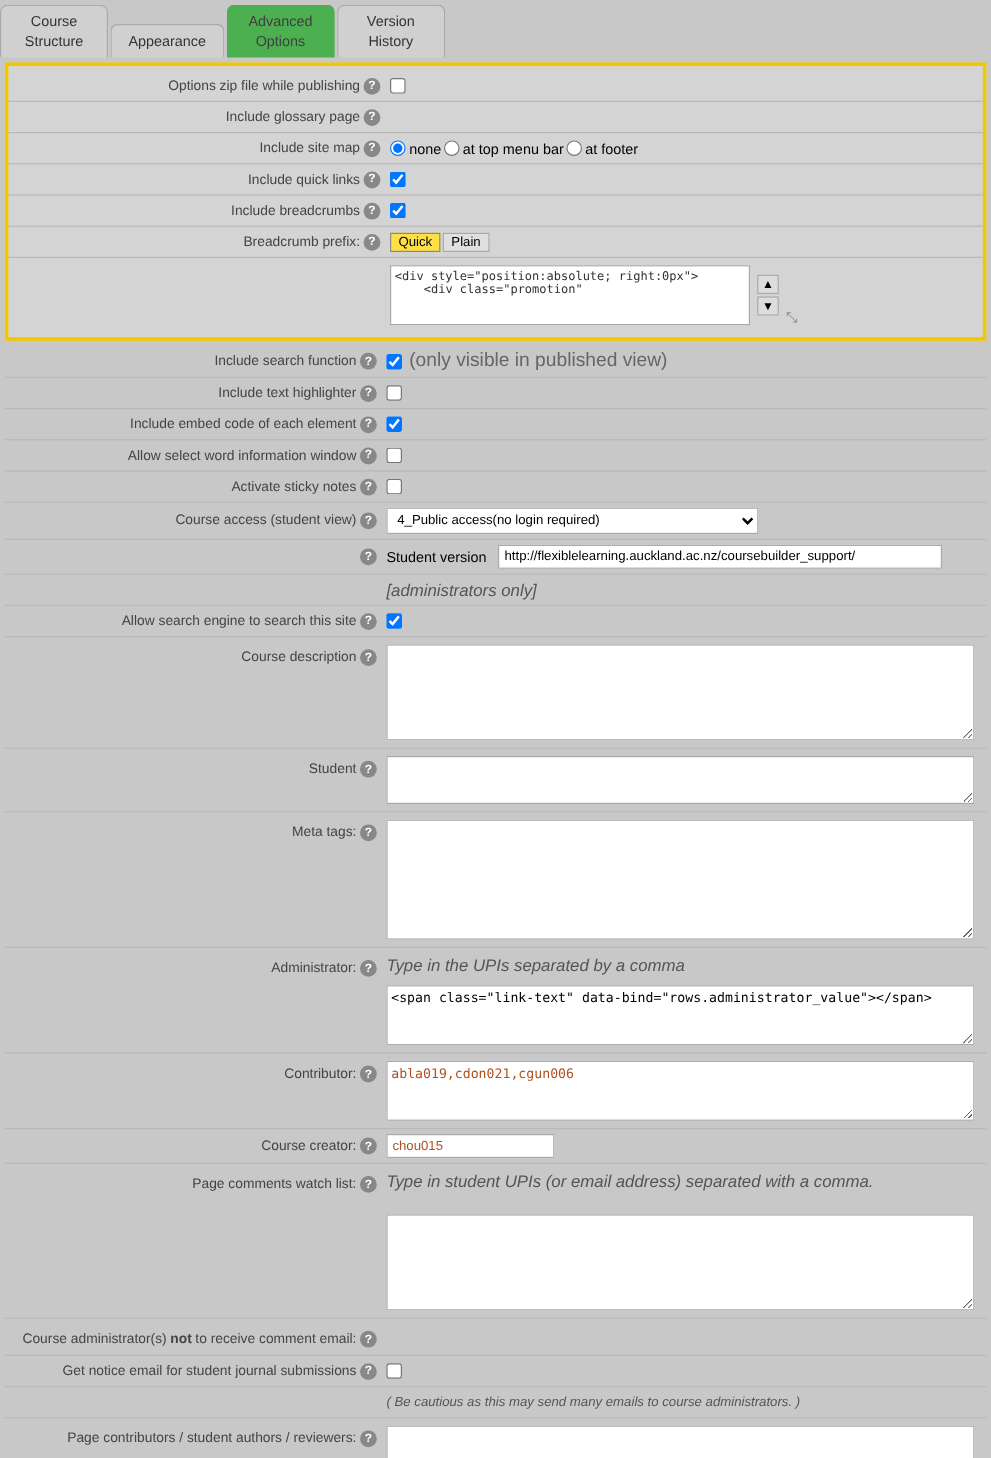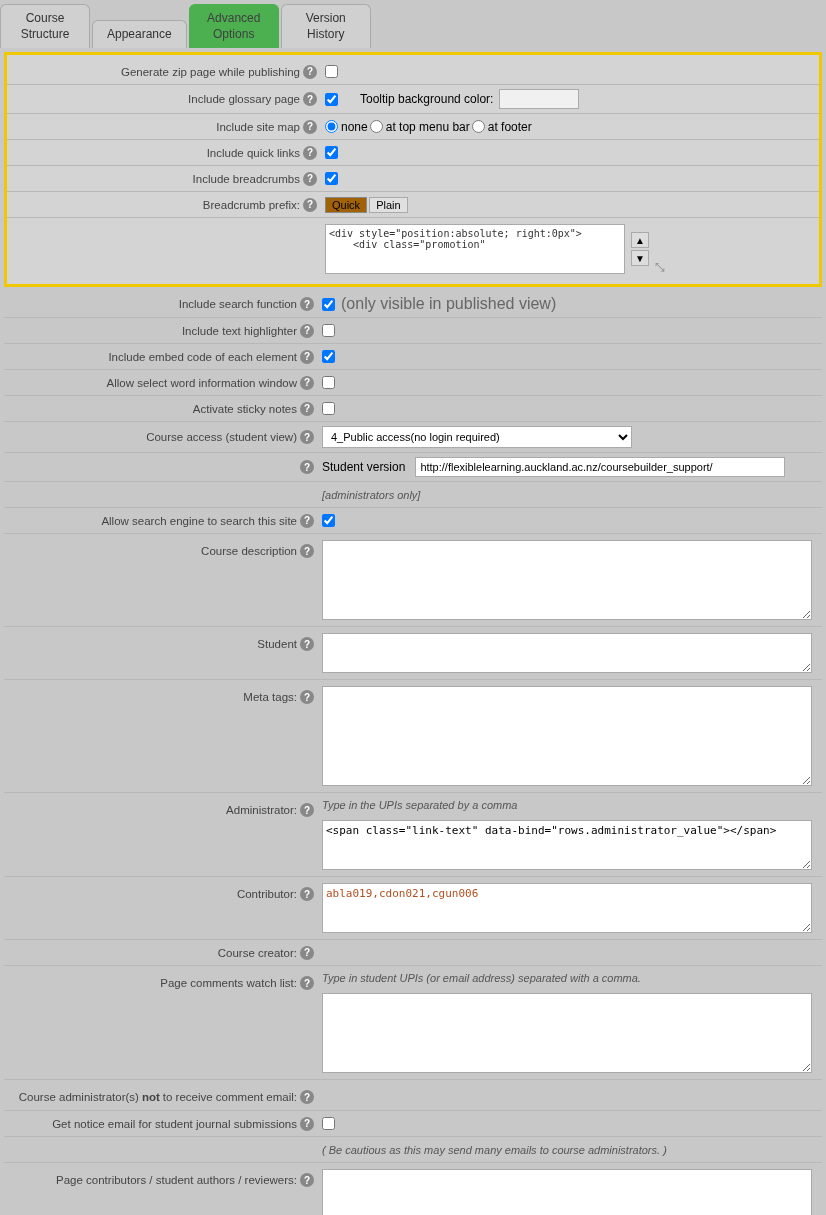--- a/index.html
+++ b/index.html
@@ -156,21 +156,21 @@
       gap: 2px;
     }
     .breadcrumb-btn {
       padding: 1px 6px;
       font-size: 11px;
       border: 1px solid #aaa;
       background: #e0e0e0;
       cursor: pointer;
     }
     .breadcrumb-btn.active {
-      background: #a16207;
+      background: #fde047;
       border-color: #888;
       text-align: center;
     }
 
     
     .code-area {
       width: 300px;
       height: 50px;
       font-family: monospace;
       font-size: 10px;
@@ -186,21 +186,21 @@
       font-size: 16px;
     }
 
     
     .url-input {
       width: 380px;
     }
 
     
     .admin-note {
-      font-size: 11px;
+      font-size: 14px;
       color: #555;
       font-style: italic;
     }
 
     
     .large-textarea {
       width: 490px;
       height: 80px;
     }
     .medium-textarea {
@@ -239,37 +239,32 @@
   <div class="tab active">Advanced<br>Options</div>
   <div class="tab">Version<br>History</div>
 </div>
 
 <div class="main">
 
   <div class="highlighted-section">
 
     <div class="row">
       <div class="row-label">
-        <span>Generate zip page while publishing</span>
+        <span>Options zip file while publishing</span>
         <span class="help-icon">?</span>
       </div>
       <div class="row-content">
         <input type="checkbox" style="">
       </div>
     </div>
 
     <div class="row">
       <div class="row-label">
         <span>Include glossary page</span>
         <span class="help-icon">?</span>
-      </div>
-      <div class="row-content">
-        <input type="checkbox" checked="" style="">
-        <span style="margin-left:16px;">Tooltip background color:</span>
-        <div class="color-box"></div>
       </div>
     </div>
 
     <div class="row">
       <div class="row-label">
         <span>Include site map</span>
         <span class="help-icon">?</span>
       </div>
       <div class="row-content radio-group">
         <label class="radio-item">
@@ -479,29 +474,32 @@
       <div class="row-content">
         <textarea class="medium-textarea" style="height: 50px; color: rgb(176, 80, 32);">abla019,cdon021,cgun006</textarea>
       </div>
     </div>
 
     <div class="row">
       <div class="row-label">
         <span>Course creator:</span>
         <span class="help-icon">?</span>
       </div>
+      <div class="row-content">
+        <input type="text" value="chou015" style="width: 140px; color: rgb(176, 80, 32);">
+      </div>
     </div>
 
     <div class="row row-multiline">
       <div class="row-label">
         <span>Page comments watch list:</span>
         <span class="help-icon">?</span>
       </div>
       <div class="row-content" style="flex-direction:column;align-items:flex-start;">
-        <span class="admin-note" style="margin-bottom:3px;text-align:center;">Type in student UPIs (or email address) separated with a comma.</span>
+        <span class="admin-note" style="margin-bottom:14px;text-align:center;">Type in student UPIs (or email address) separated with a comma.</span>
         <textarea class="page-comments-textarea" style="height: 80px;"></textarea>
       </div>
     </div>
 
     <div class="row row-multiline">
       <div class="row-label">
         <span>Course administrator(s) </span>
           <strong> not </strong>
           <span> to receive comment email:</span>
         <span class="help-icon">?</span>

